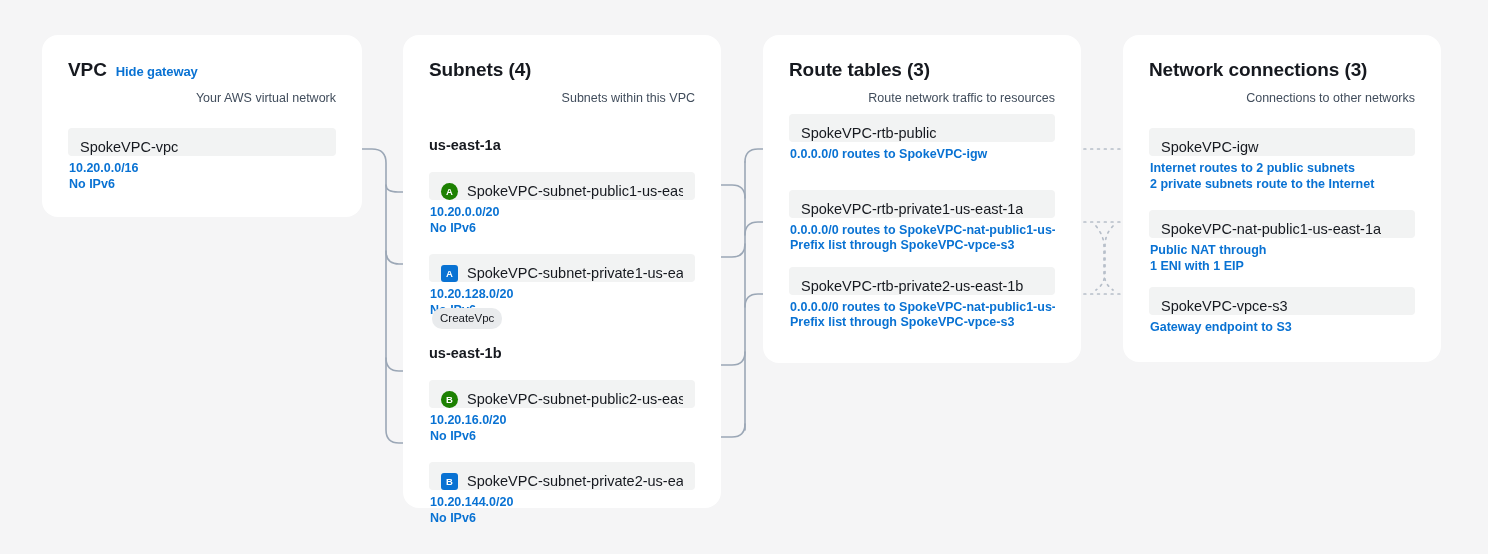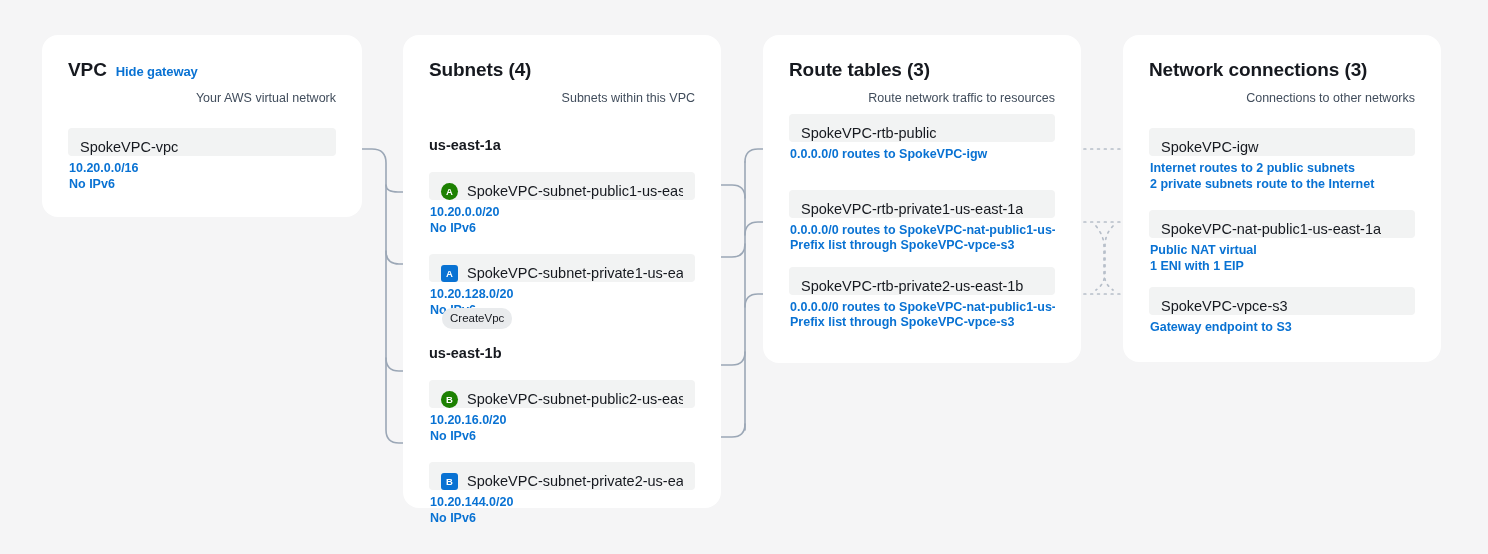--- a/index.html
+++ b/index.html
@@ -268,21 +268,21 @@
           <span class="res-name">SpokeVPC-subnet-private2-us-east-</span>
         </div>
         <div class="res-meta">
           <div>10.20.144.0/20</div>
           <div>No IPv6</div>
         </div>
       </div>
     </div>
   </div>
 
-  <div class="tooltip" style="left:442px; top:308px;border-radius:10px;">CreateVpc</div>
+  <div class="tooltip" style="left:432px; top:308px;border-radius:10px;">CreateVpc</div>
 
   <div class="card card-rtb">
     <div class="card-head">
       <div class="card-title">
         <span>Route tables (3)</span>
       </div>
       <div class="card-sub-label">Route network traffic to resources</div>
     </div>
     <div class="card-body">
 
@@ -334,21 +334,21 @@
           <div>Internet routes to 2 public subnets</div>
           <div>2 private subnets route to the Internet</div>
         </div>
       </div>
 
       <div class="res" style="">
         <div class="res-chip">
           <span class="res-name">SpokeVPC-nat-public1-us-east-1a</span>
         </div>
         <div class="res-meta">
-          <div>Public NAT virtual</div>
+          <div>Public NAT through</div>
           <div>1 ENI with 1 EIP</div>
         </div>
       </div>
 
       <div class="res" style="margin-top:13px">
         <div class="res-chip">
           <span class="res-name">SpokeVPC-vpce-s3</span>
         </div>
         <div class="res-meta">
           <div>Gateway endpoint to S3</div>

